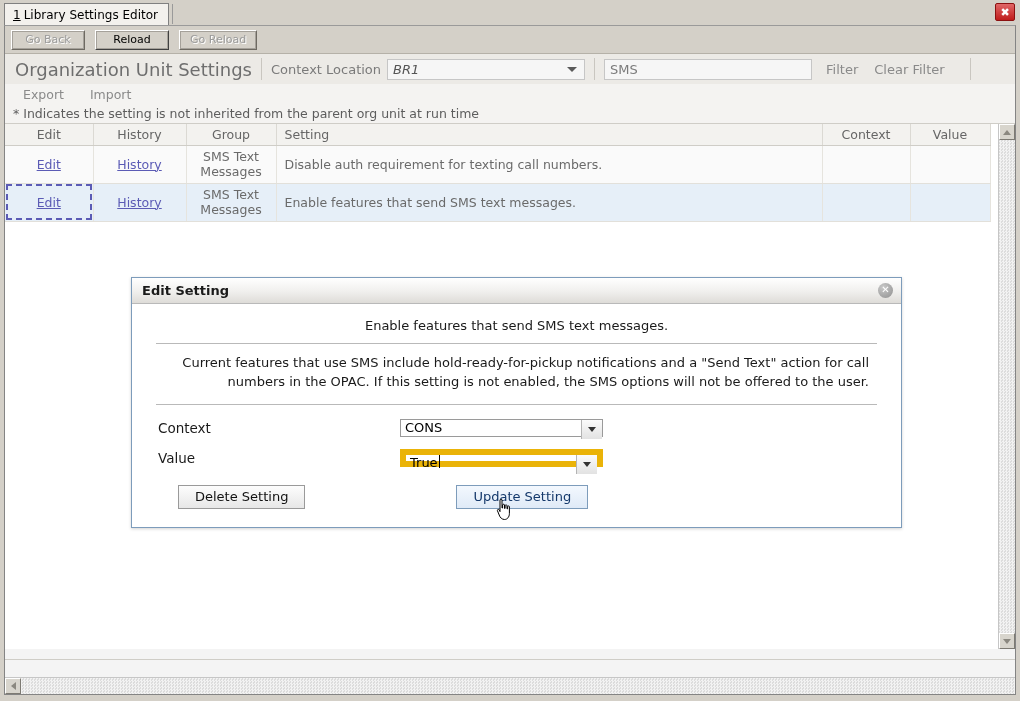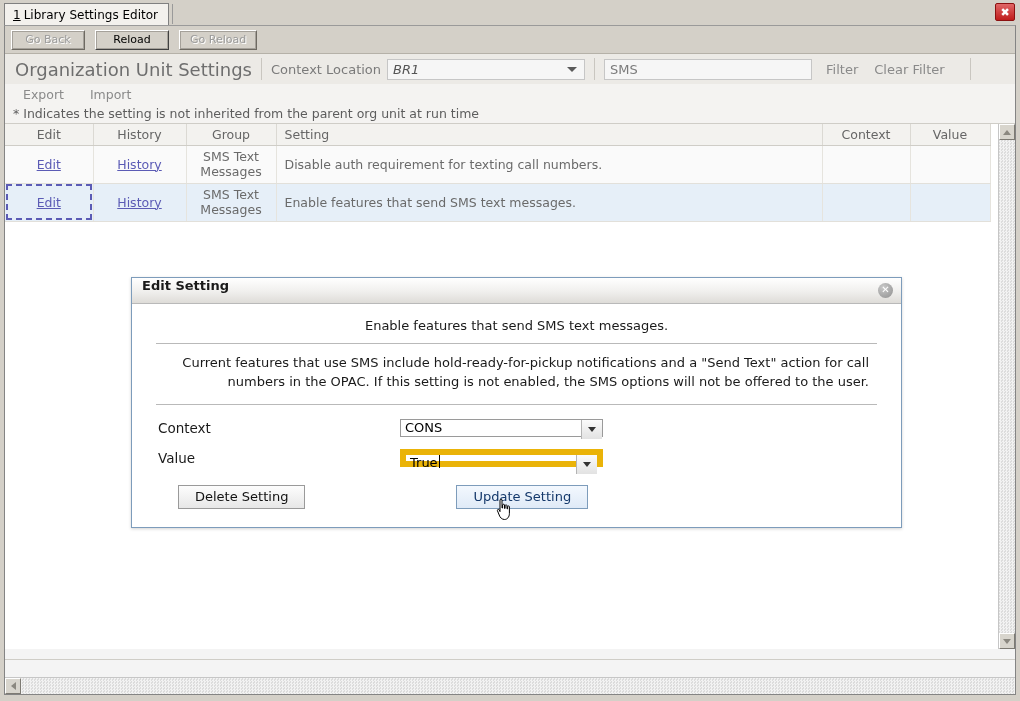--- a/index.html
+++ b/index.html
@@ -315,21 +315,21 @@
     border: 1px solid #7d9cbb;
     box-shadow: 0 1px 3px rgba(0,0,0,0.18);
     z-index: 50;
   }
   .dlg-title {
     position: relative;
     height: 26px;
     background: linear-gradient(#ffffff 0%, #f0efed 55%, #dedcd8 100%);
     border-bottom: 1px solid #b9b9b9;
     display: flex;
-    align-items: flex-start;
+    align-items: center;
     padding-left: 10px;
     font-size: 13px;
     font-weight: bold;
     color: #1a1a1a;
   }
   .dlg-close {
     position: absolute;
     right: 8px; top: 50%;
     margin-top: -8px;
     width: 15px; height: 15px;

